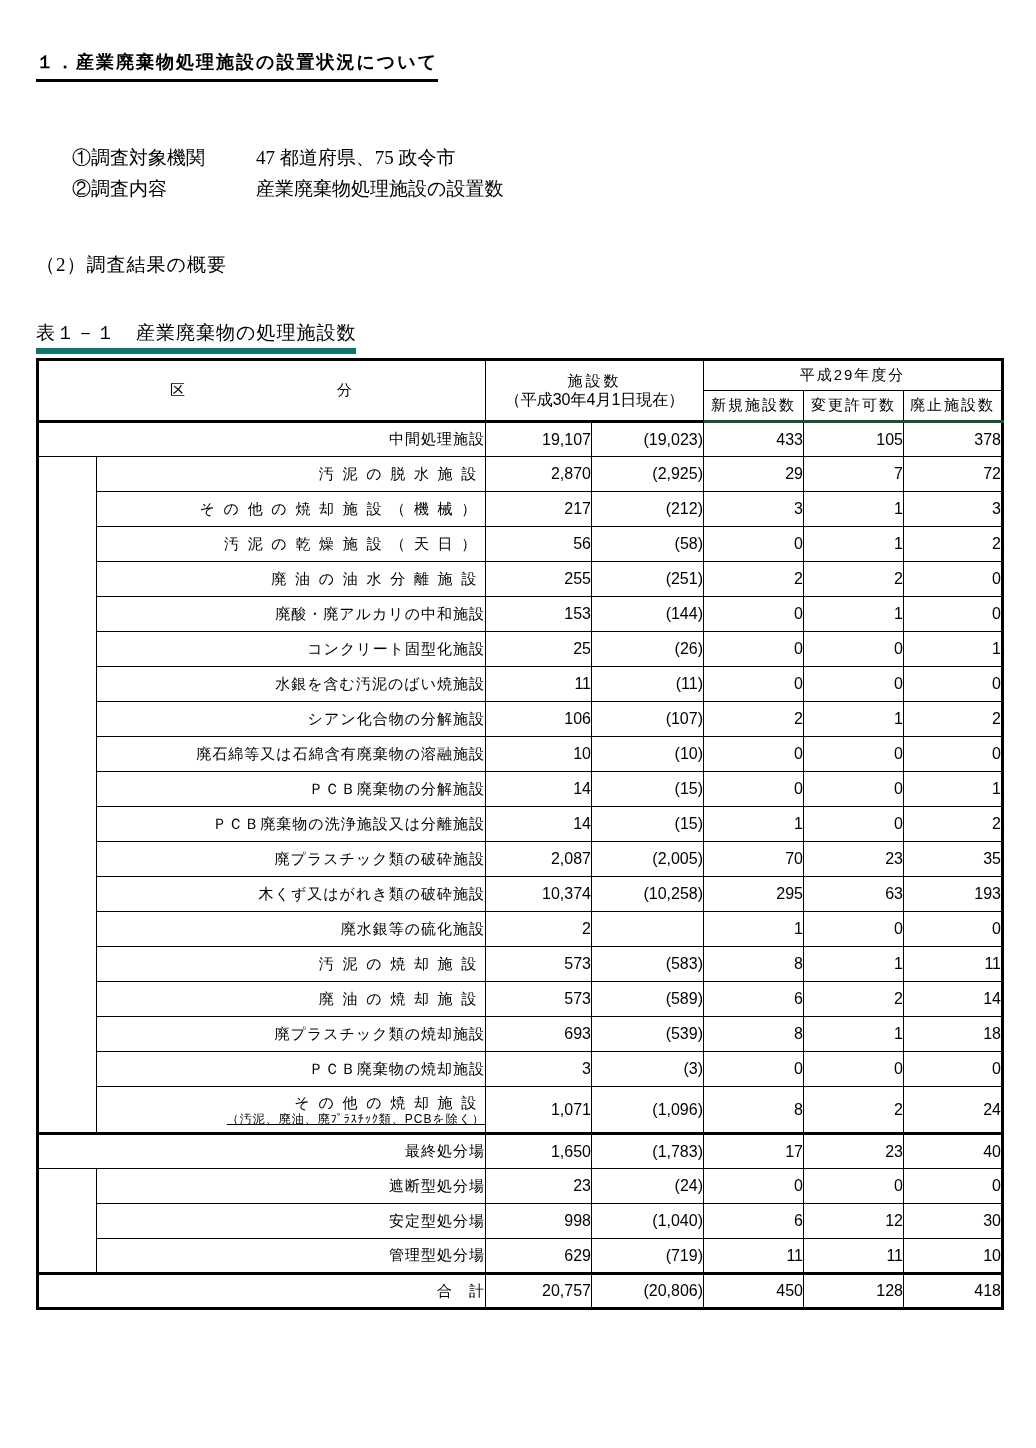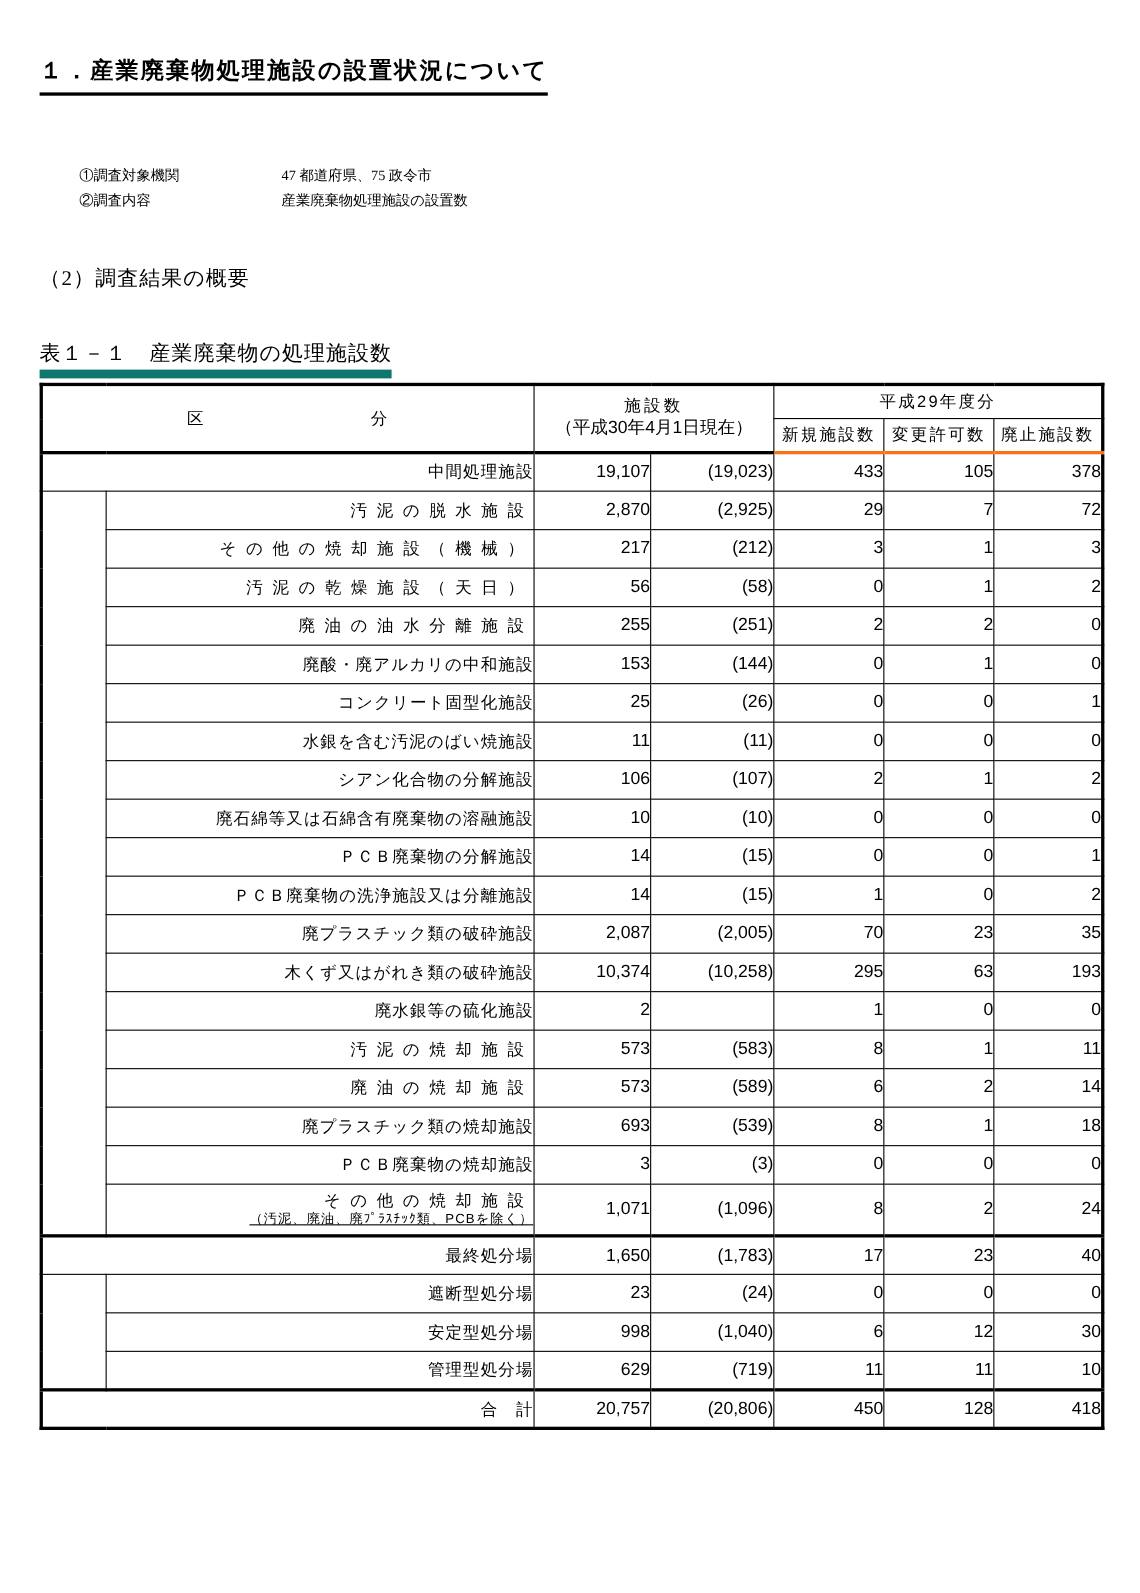--- a/index.html
+++ b/index.html
@@ -8,46 +8,45 @@
     position: relative;
     width: 1036px;
     min-height: 1448px;
     background: #ffffff;
     color: #000000;
     font-family: "Liberation Serif", "DejaVu Serif", serif;
     padding: 40px 34px 20px 36px;
   }
   .doc-title {
     display: inline-block;
-    font-size: 21px;
+    font-size: 18px;
     letter-spacing: 2px;
     border-bottom: 3px solid #000;
     padding-bottom: 5px;
     line-height: 1.2;
-    font-family: Liberation Mono, monospace;
   }
   .section { margin-top: 48px; }
   .section-heading { font-size: 19px; letter-spacing: 1px; }
   .method-items { margin: 14px 0 0 36px; }
-  .method-row { display: flex; font-size: 13px; line-height: 1.65; }
+  .method-row { display: flex; font-size: 19px; line-height: 1.65; }
   .method-label { width: 184px; flex: 0 0 auto; }
   .method-value { flex: 1; }
   .summary-body {
     margin: 10px 2px 0 0;
     font-size: 19px;
     line-height: 1.8;
     text-indent: 40px;
     letter-spacing: 0.5px;
   }
   .table-caption-wrap { margin-top: 42px; }
   .table-caption {
     display: inline-block;
     font-size: 19px;
     letter-spacing: 1px;
-    border-bottom: 8px solid #0f766e;
+    border-bottom: 6px solid #0f766e;
     padding-bottom: 2px;
   }
   table.facility-table {
     margin-top: 4px;
     border-collapse: collapse;
     table-layout: fixed;
     width: 965px;
     font-family: "Liberation Sans", "DejaVu Sans", sans-serif;
   }
   table.facility-table { border: 3px solid #000; }
@@ -57,21 +56,21 @@
     font-weight: 400;
     overflow: hidden;
   }
   .facility-table thead th { text-align: center; vertical-align: middle; font-size: 15px; letter-spacing: 2px; }
   .th-kubun { }
   .kubun-flex { display: flex; justify-content: center; gap: 150px; }
   .th-shisetsu div { line-height: 1.25; }
   .th-shisetsu .l1 { font-size: 15px; letter-spacing: 3px; }
   .th-shisetsu .l2 { font-size: 16px; letter-spacing: 0; }
   .thead-r1 th { height: 31px; }
-  .thead-r2 th { height: 31px; border-bottom: 3px solid #f97316; }
+  .thead-r2 th { height: 31px; border-bottom: 3px solid #14532d; }
   .th-kubun, .th-shisetsu { border-bottom: 3px solid #000 !important; }
   tbody td { height: 35px; vertical-align: middle; font-size: 15px; }
   tbody tr.tall td { height: 47px; }
   .cell-label { text-align: right; letter-spacing: 1px; }
   .cell-label.level0 { padding-left: 6px; }
   .cell-label.level1 { padding-left: 10px; }
   .cell-label.spaced .line1, .cell-label.spaced.plain { letter-spacing: 0.58em; }
   .cell-label .line1 { line-height: 1.2; }
   .cell-label .line2 { font-size: 12px; letter-spacing: 1px; line-height: 1.2; text-decoration: underline; }
   .cell-num { text-align: right; padding-right: 12px; font-size: 16px; }

